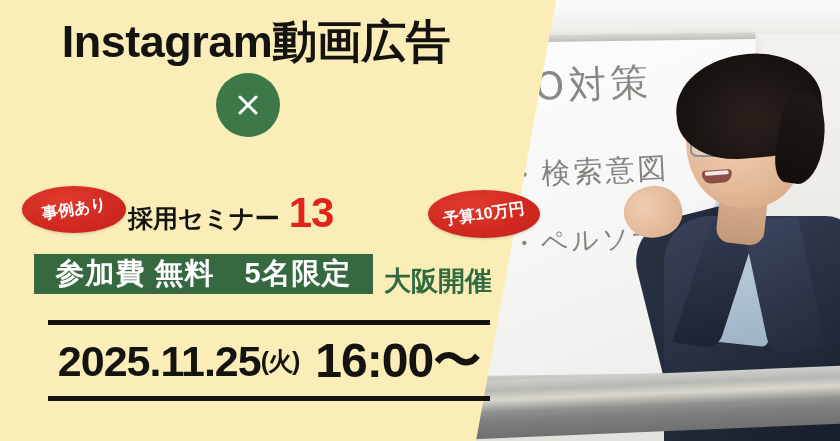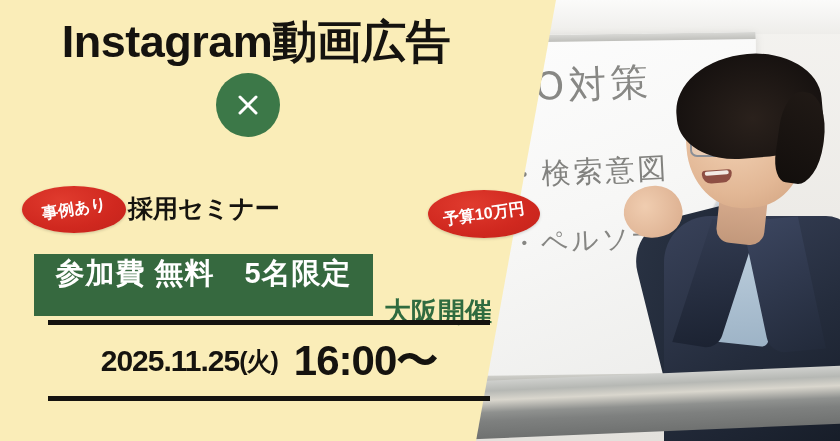--- a/index.html
+++ b/index.html
@@ -397,43 +397,42 @@
     line-height: 1;
     letter-spacing: -1px;
   }
   .kpi-post { font-size: 25px; }
 
   .green-bar {
     position: absolute;
     left: 34px;
     top: 254px;
     width: 339px;
-    height: 62px;
+    height: 40px;
     background: #36693f;
     display: flex;
-    align-items: flex-start;
+    align-items: center;
     justify-content: center;
   }
   .green-bar span {
     color: #ffffff;
     font-size: 29px;
     font-weight: 700;
     letter-spacing: 1px;
     white-space: nowrap;
   }
 
   .venue {
     position: absolute;
     left: 384px;
     top: 263px;
     font-size: 27px;
     font-weight: 700;
     color: #2f6b3f;
     white-space: nowrap;
-    margin-top: 31px;
   }
 
   .rule {
     position: absolute;
     left: 48px;
     width: 442px;
     height: 5px;
     background: #15130f;
   }
   .rule-top    { top: 320px; }
@@ -445,23 +444,23 @@
     top: 331px;
     width: 442px;
     height: 60px;
     display: flex;
     align-items: center;
     justify-content: center;
     color: #15130f;
     font-weight: 700;
     white-space: nowrap;
   }
-  .date-main  { font-size: 30px; letter-spacing: -1px; }
+  .date-main  { font-size: 43px; letter-spacing: -1px; }
   .date-dow   { font-size: 25px; letter-spacing: -1px; }
-  .date-time  { font-size: 42px; letter-spacing: -1px; padding-left: 16px; }
+  .date-time  { font-size: 48px; letter-spacing: -1px; padding-left: 16px; }
 </style>
 </head>
 <body>
 
 <div class="banner">
 
   <div class="photo">
     <div class="photo-wall"></div>
     <div class="photo-ceiling"></div>
 
@@ -508,20 +507,21 @@
       </svg>
     </div>
 
 
     <div class="pill pill-left">
       <span>事例あり</span>
     </div>
 
     <div class="kpi-line">
       <span class="kpi-pre">採用セミナー</span>
+      <span class="kpi-num">13</span>
     </div>
 
     <div class="pill pill-right">
       <span>予算10万円</span>
     </div>
 
     <div class="green-bar">
       <span>参加費 無料　5名限定</span>
     </div>
 

